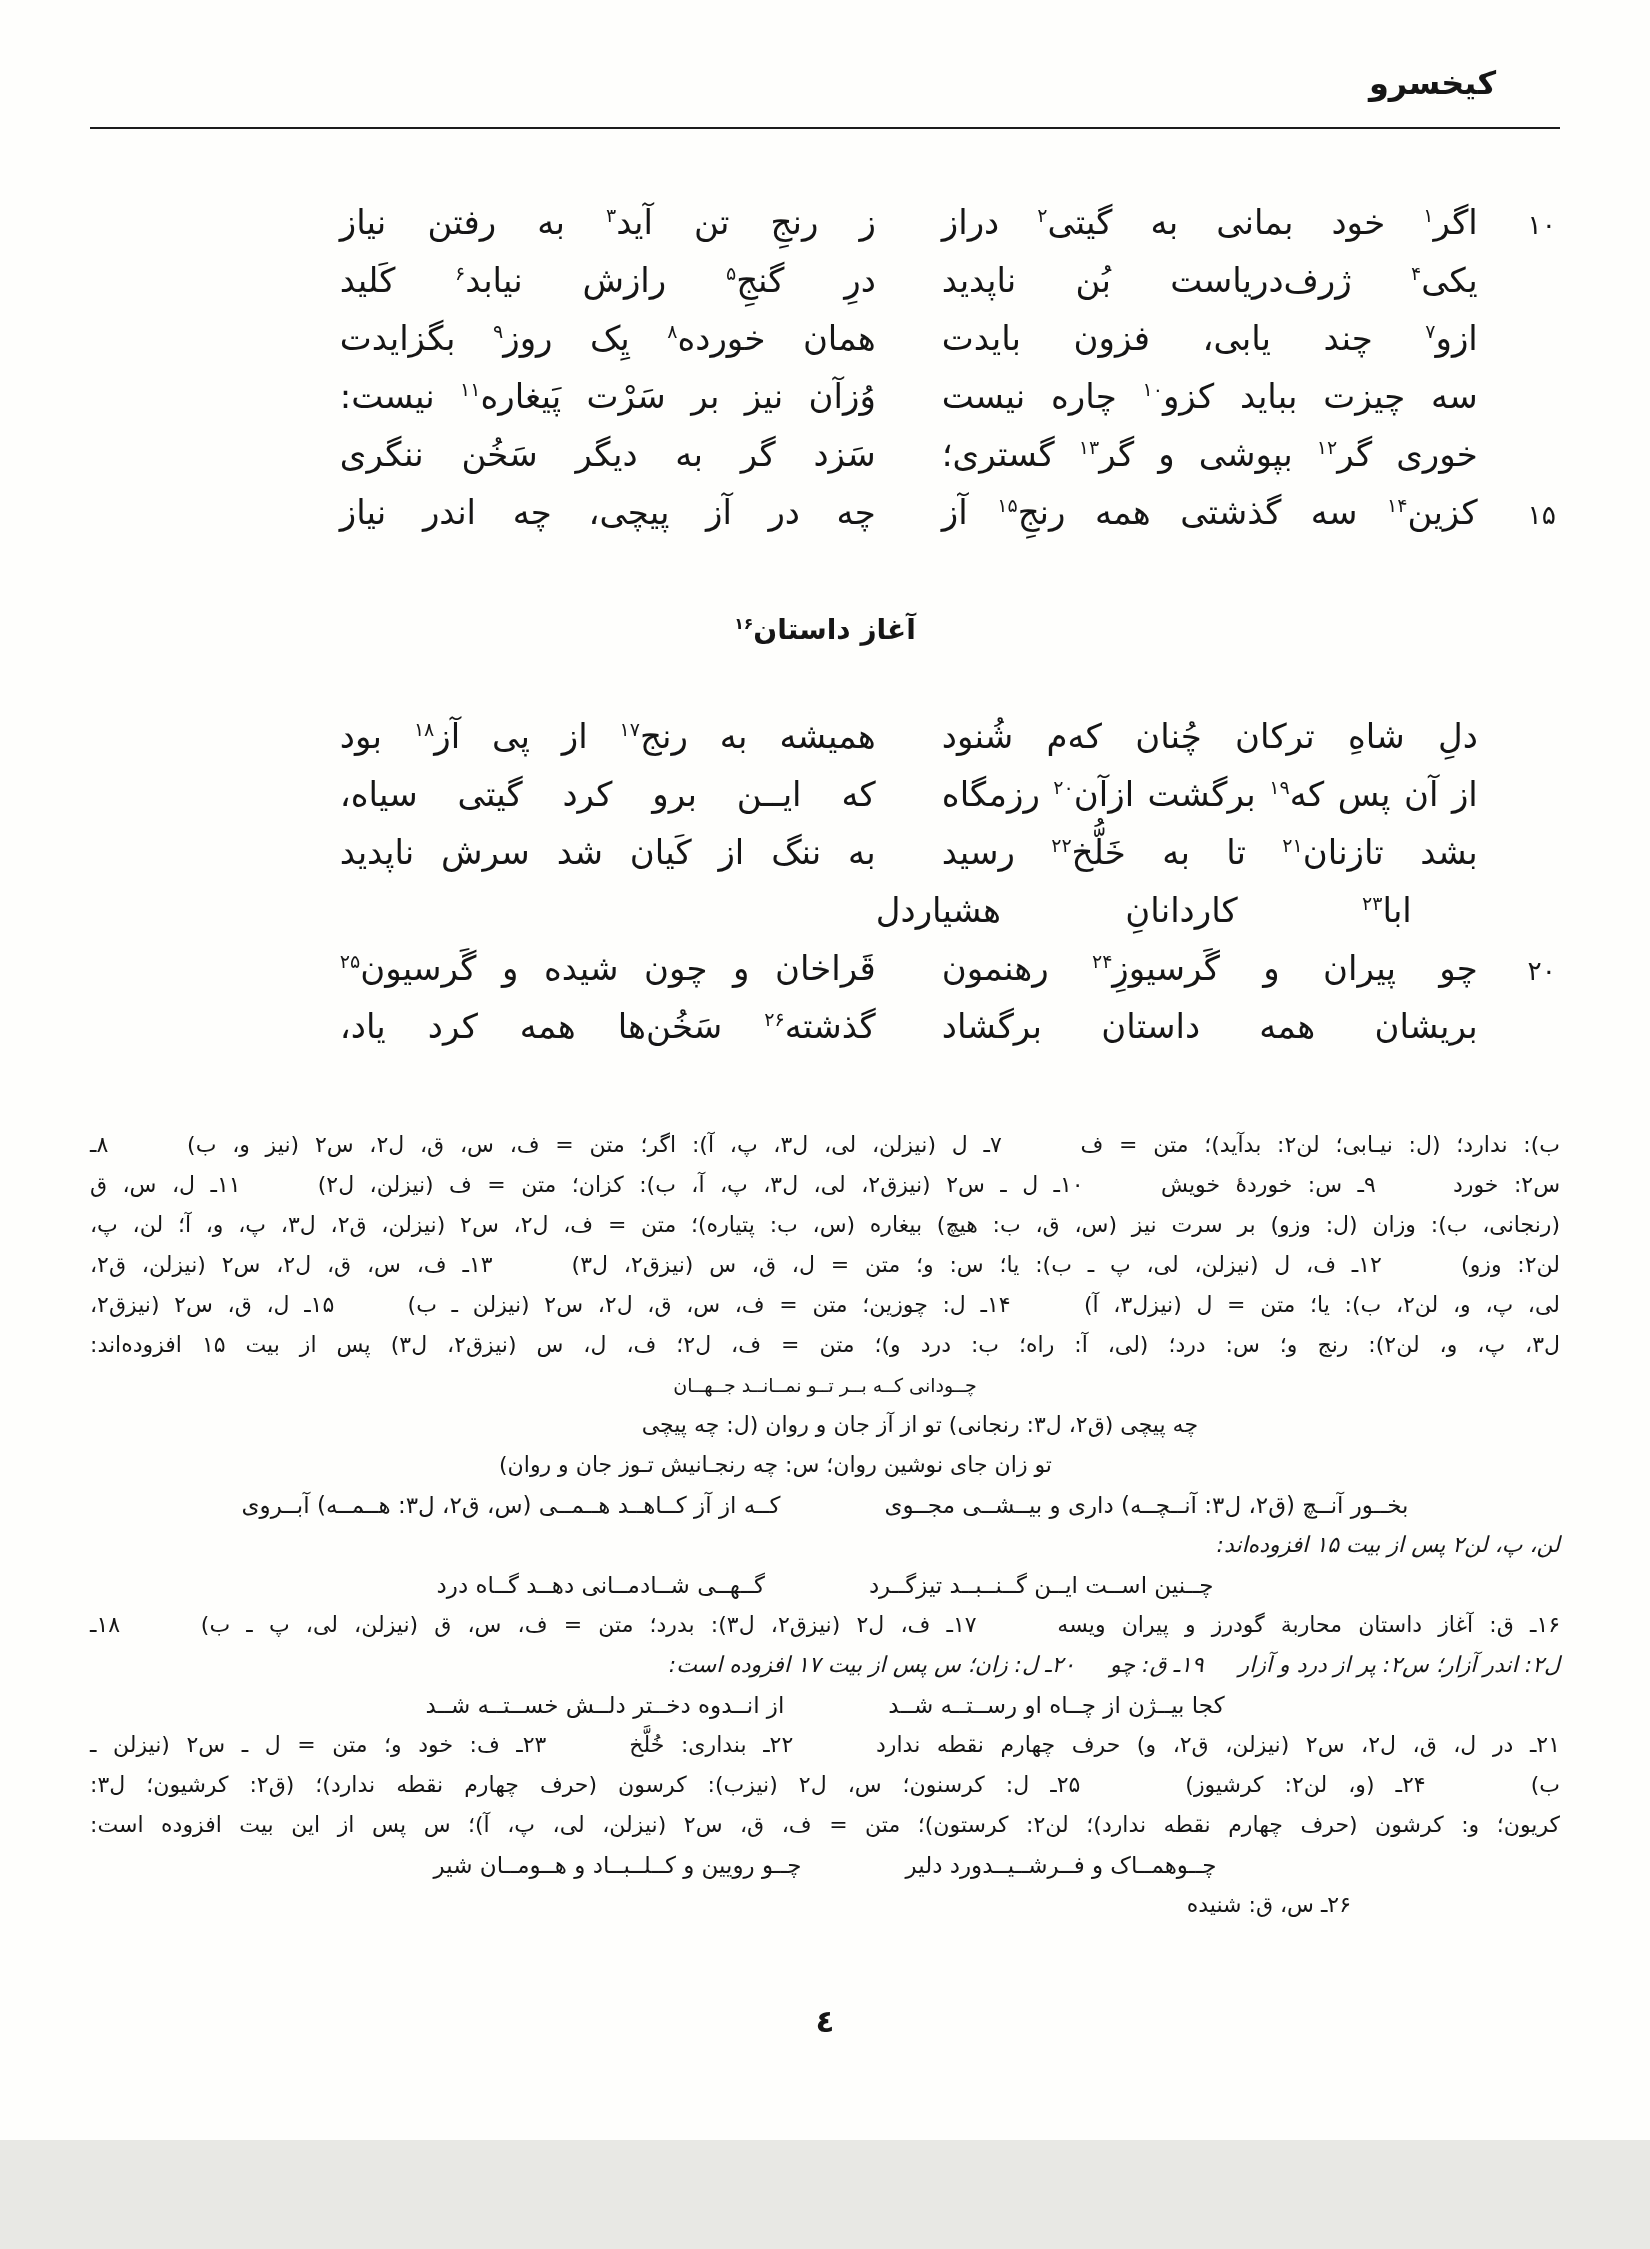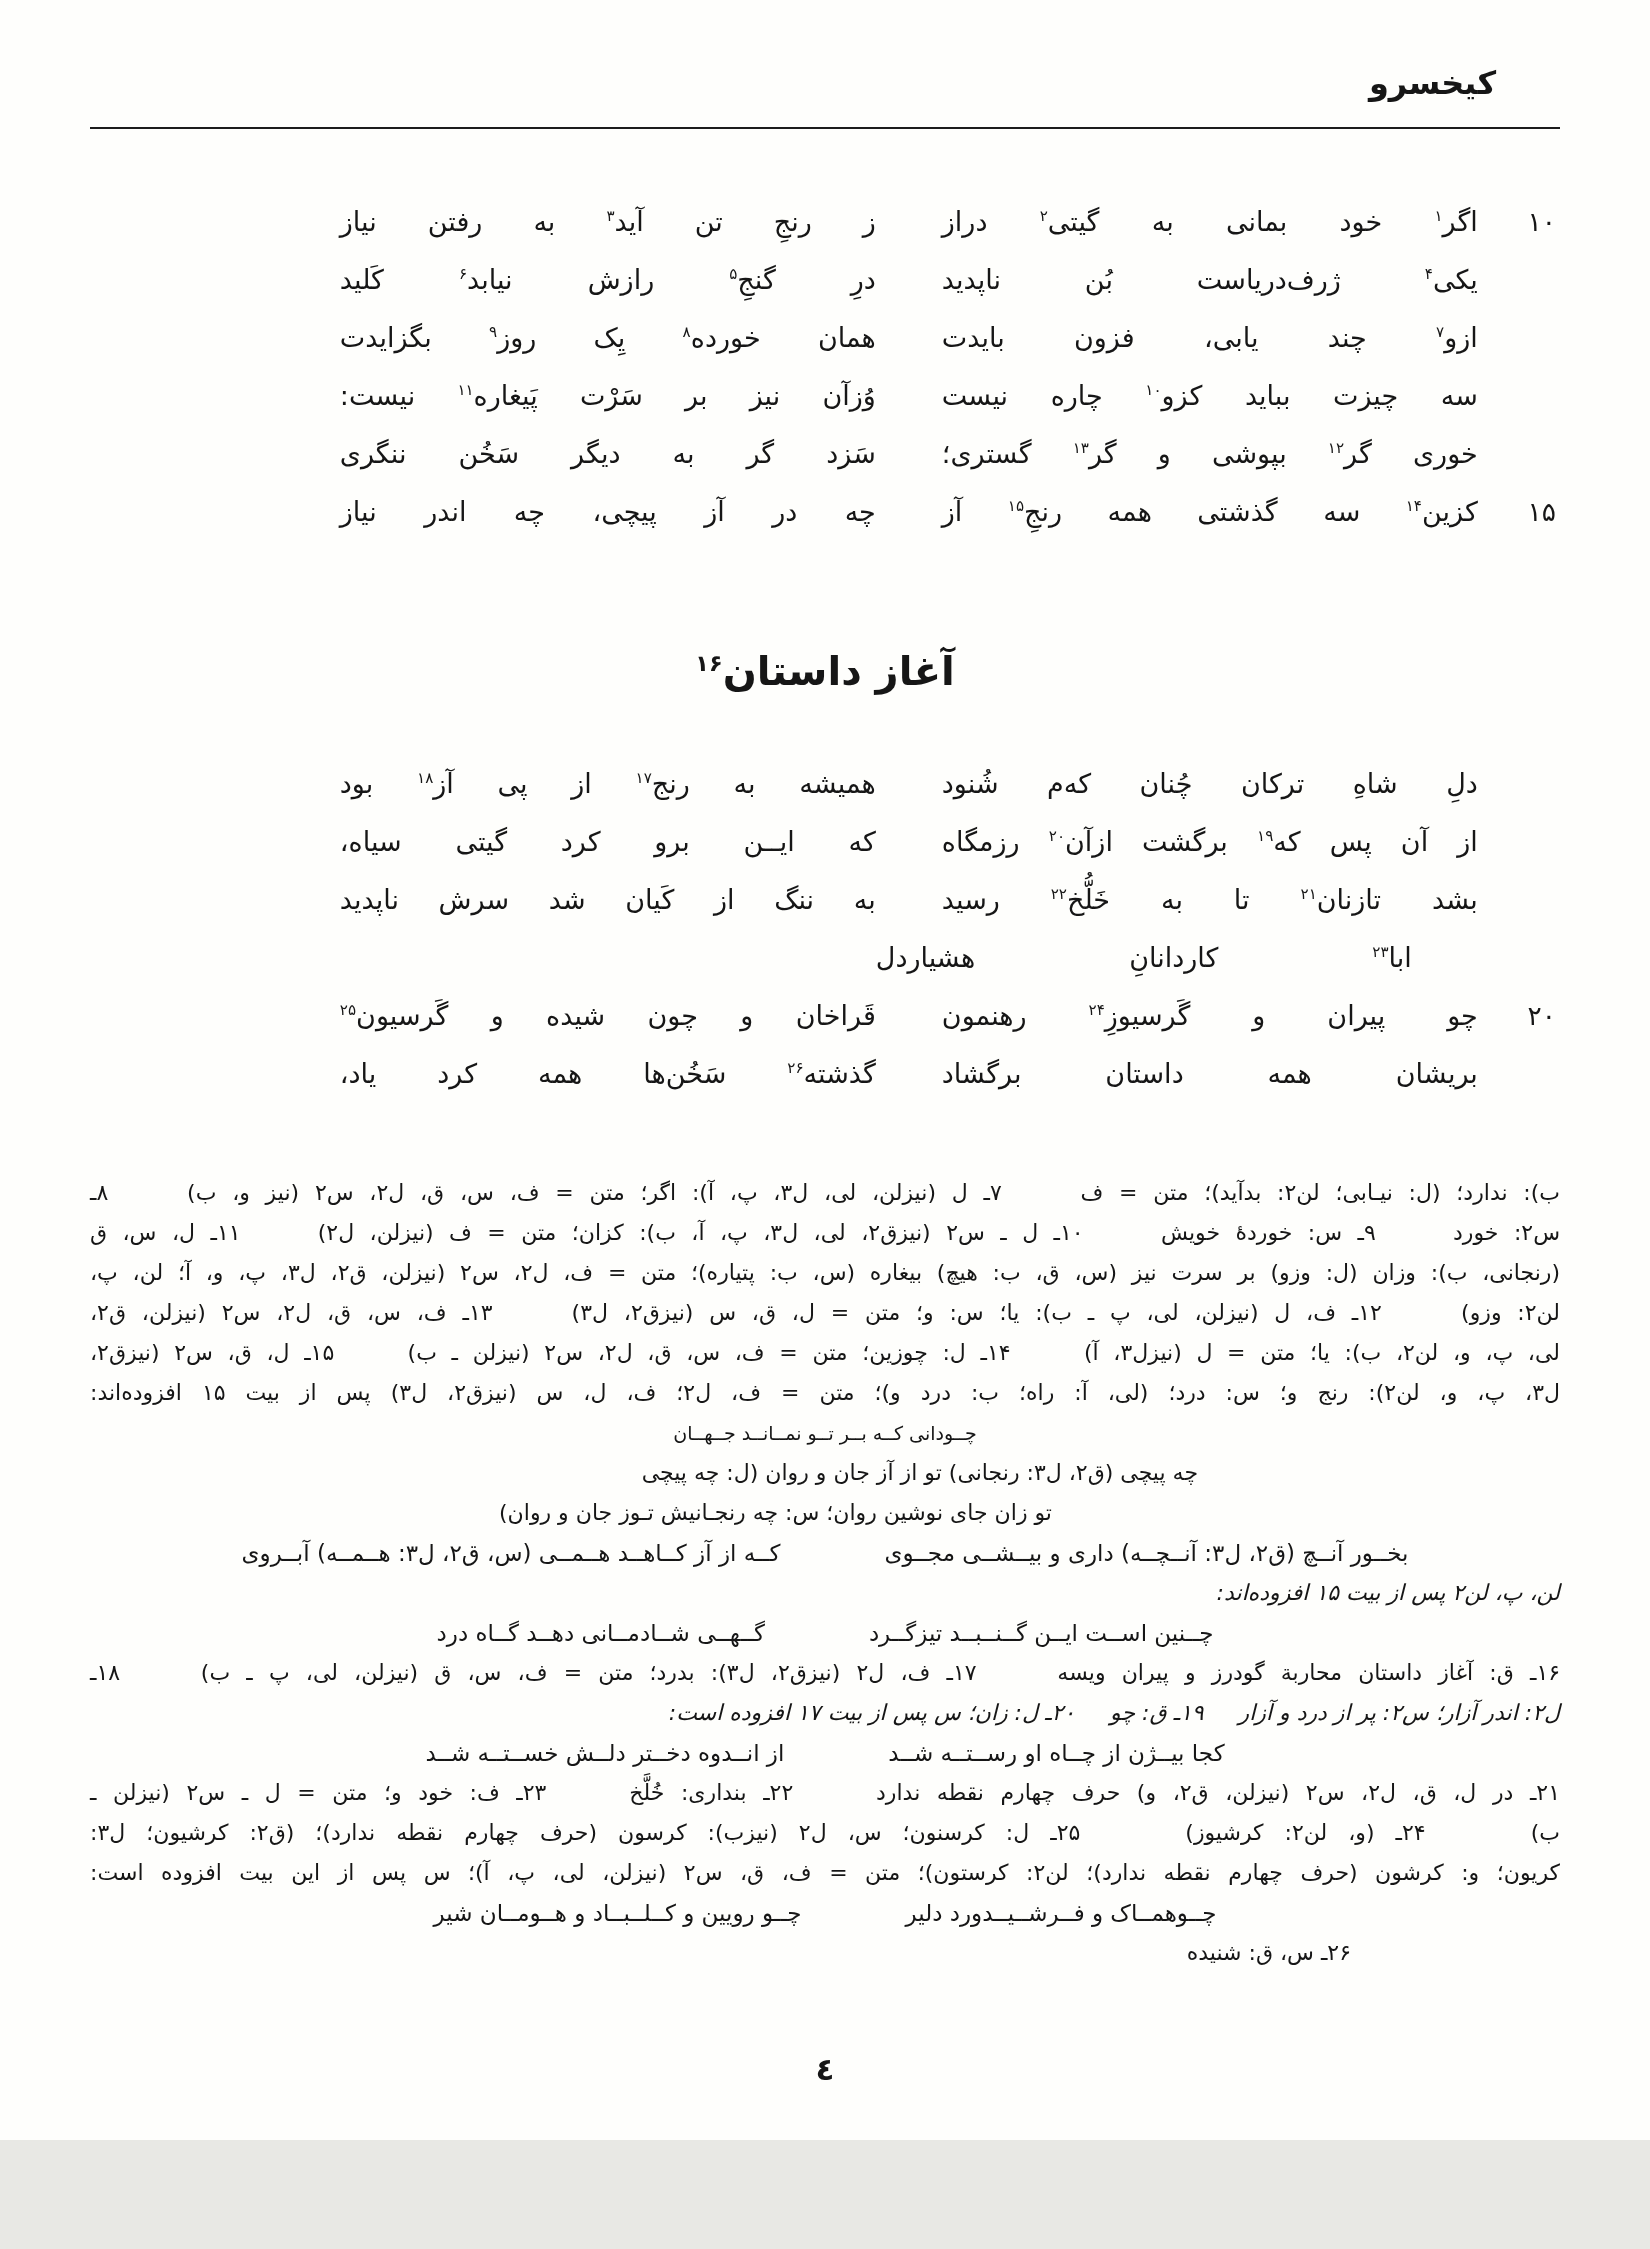--- a/index.html
+++ b/index.html
@@ -11,25 +11,25 @@
   }
   
   .masthead{padding-top:64px;text-align:right;}
   .masthead .title{display:inline-block;margin-right:64px;font-size:32px;font-weight:700;letter-spacing:0.7px;}
   .rule{border:none;border-top:2.8px solid #1c1c1c;margin:25px 0 0 0;width:100%;}
   
   .poem{margin-top:64px;}
   .poem.second{margin-top:61px;}
   .vrow{display:flex;align-items:baseline;height:58px;line-height:58px;}
   .vnum{flex:none;width:78px;font-size:26.4px;text-align:right;padding-right:4.2px;}
-  .hem{flex:none;width:536px;font-size:27px;text-align:justify;text-align-last:justify;white-space:nowrap;}
+  .hem{flex:none;width:536px;font-size:34px;text-align:justify;text-align-last:justify;white-space:nowrap;}
   .hem.left{margin-right:66px;}
   sup{font-size:56%;line-height:0;}
   
-  .story-heading{margin-top:107px;text-align:center;font-size:40px;font-weight:700;}
+  .story-heading{margin-top:72px;text-align:center;font-size:28px;font-weight:700;}
   
   .apparatus{margin-top:70px;font-size:22px;line-height:40px;}
   .app-line{min-height:40px;}
   .app-j{text-align:justify;text-align-last:justify;}
   .app-r{text-align:right;font-style:italic;}
   .app-indent1{text-align:right;padding-right:362px;}
   .app-indent2{text-align:right;padding-right:508px;}
   .app-last{text-align:right;padding-right:209px;}
   .app-verse{text-align:center;font-size:19px;}
   .app-verse2{display:flex;justify-content:center;gap:104px;font-size:23px;}

